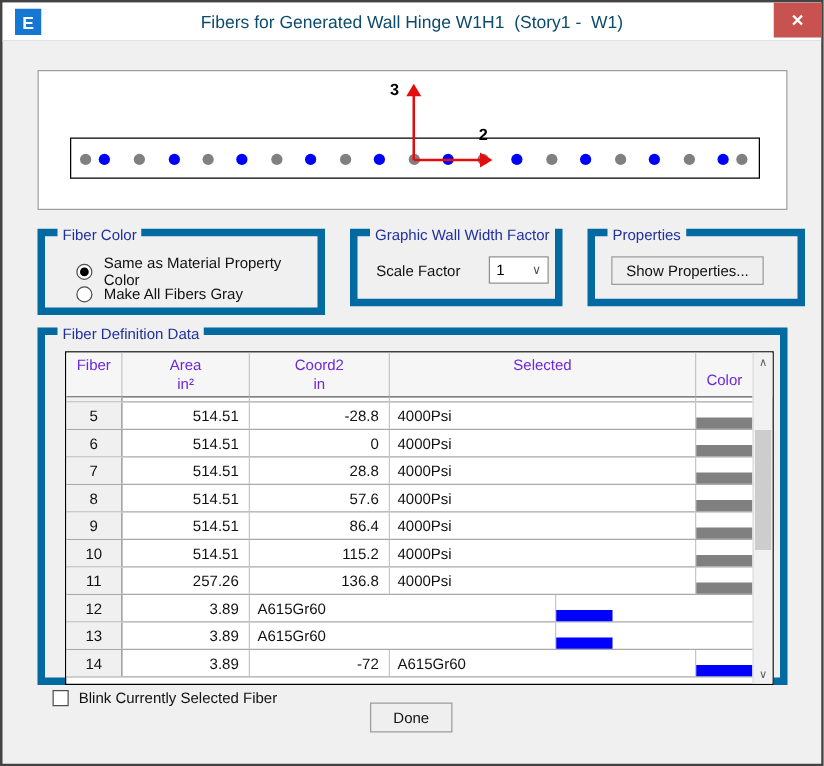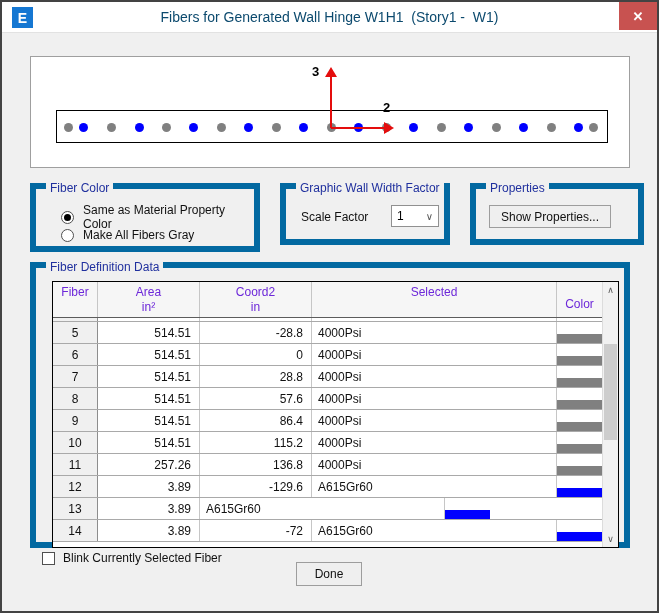--- a/index.html
+++ b/index.html
@@ -225,21 +225,20 @@
           <div class="tr">
             <div class="td fiber c0">11</div>
             <div class="td num c1">257.26</div>
             <div class="td num c2">136.8</div>
             <div class="td mat c3">4000Psi</div>
             <div class="td swatch c4" style="background: rgb(128, 128, 128);"></div>
           </div>
           <div class="tr">
             <div class="td fiber c0">12</div>
             <div class="td num c1">3.89</div>
-            <div class="td num c2">-129.6</div>
             <div class="td mat c3">A615Gr60</div>
             <div class="td swatch c4" style="background: rgb(0, 0, 255);"></div>
           </div>
           <div class="tr">
             <div class="td fiber c0">13</div>
             <div class="td num c1">3.89</div>
             <div class="td mat c3">A615Gr60</div>
             <div class="td swatch c4" style="background: rgb(0, 0, 255);"></div>
           </div>
           <div class="tr">

